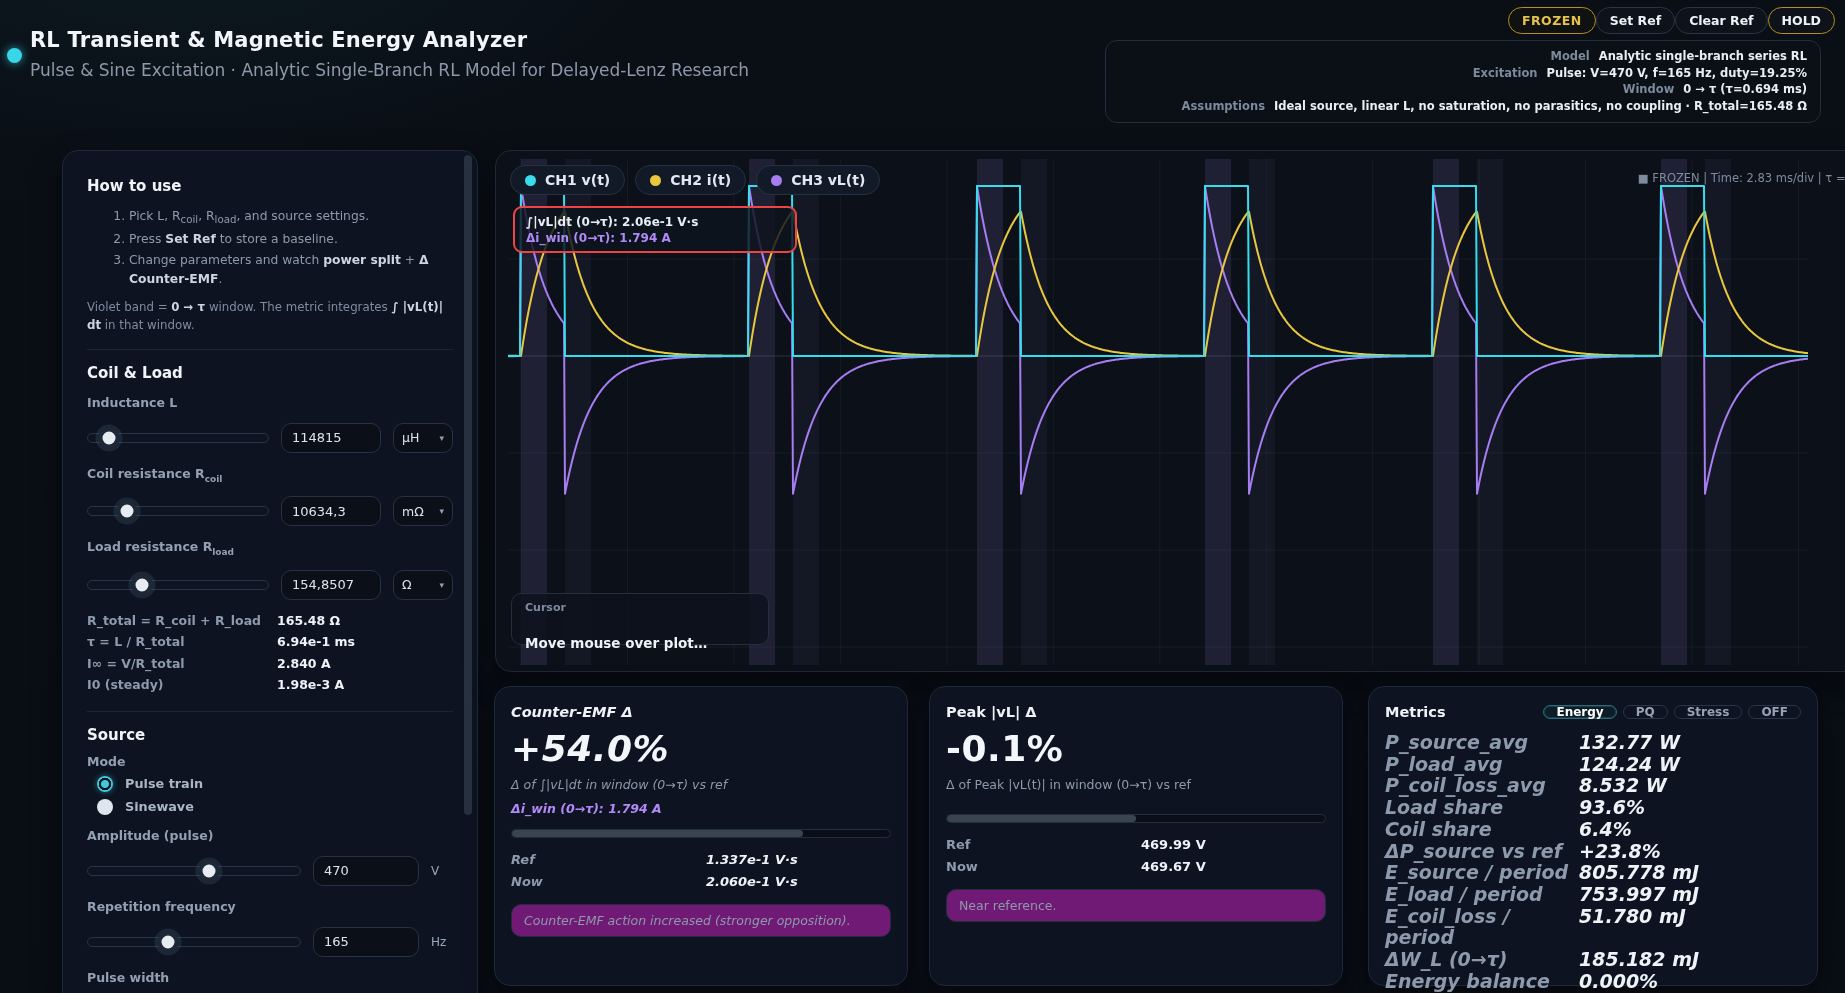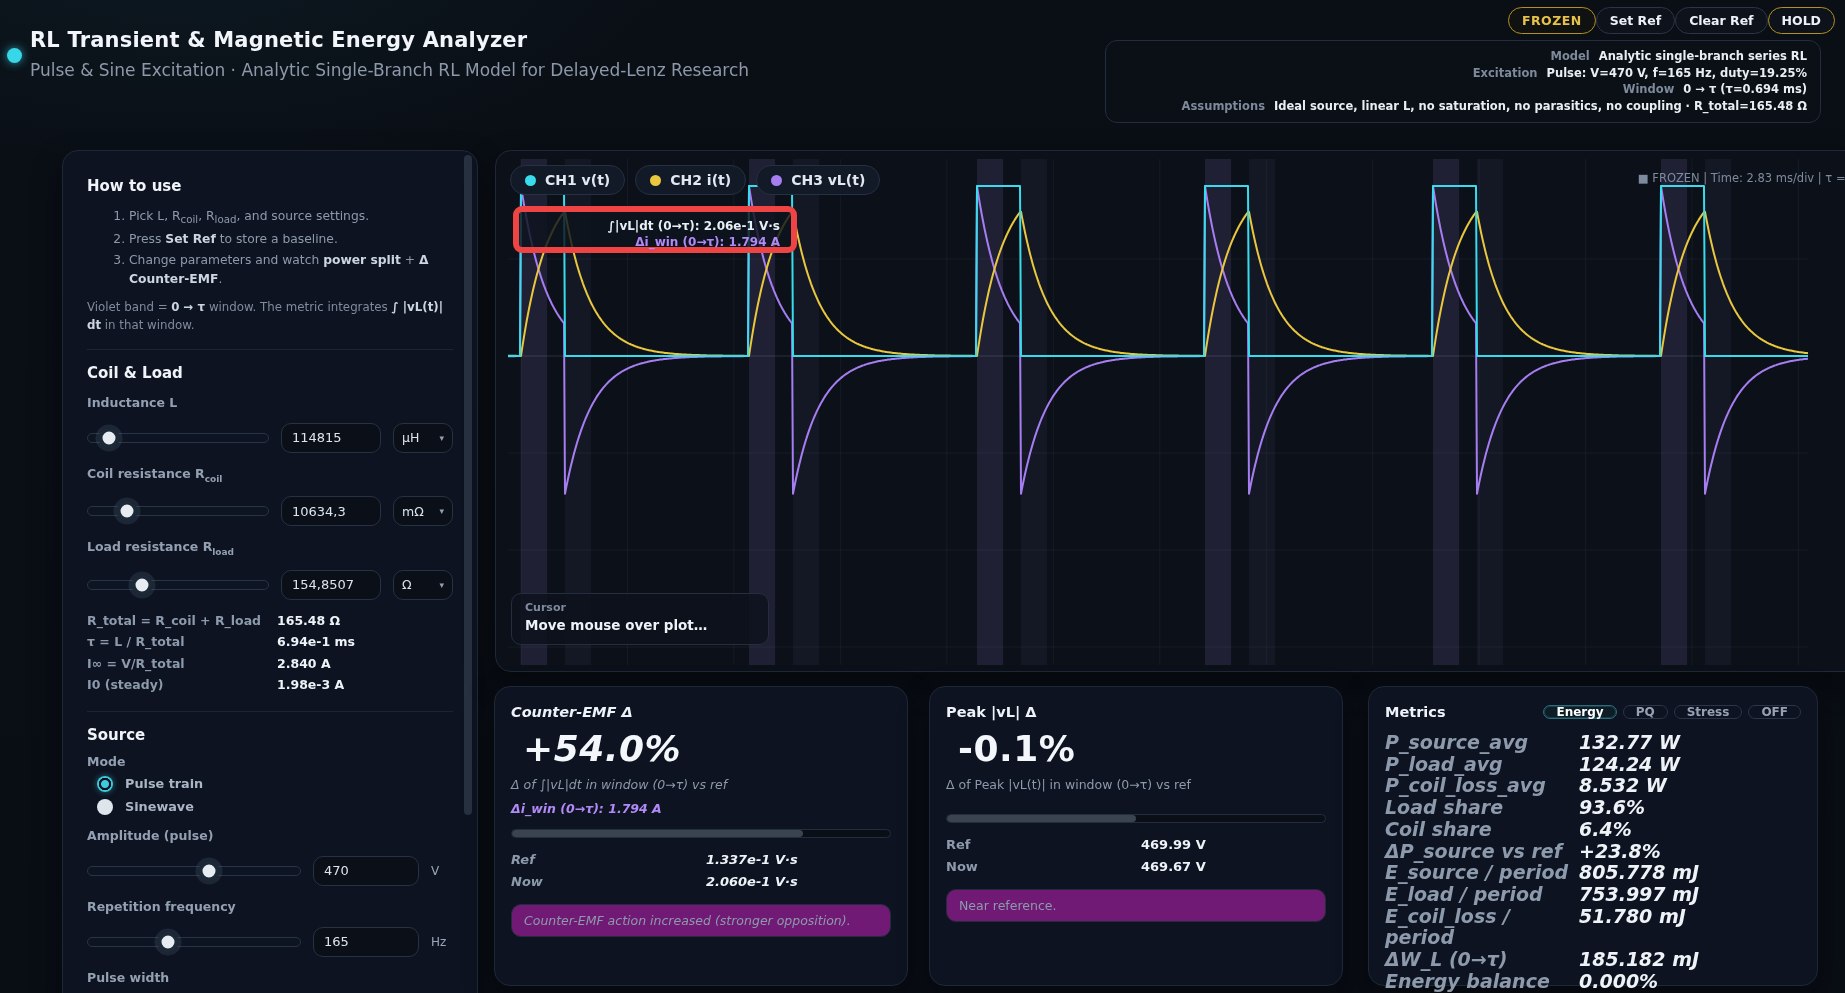--- a/index.html
+++ b/index.html
@@ -72,36 +72,36 @@
 
   
   #chart-card { left:495px; top:150px; width:1427px; height:522px; background:#0c1119; }
   .legend { position:absolute; left:14px; top:14px; display:flex; gap:10px; }
   .legend-pill { display:flex; align-items:center; gap:9px; height:30px; padding:0 14px; border-radius:16px;
                  background:#131a27; border:1px solid #253043; cursor:pointer; }
   .legend-dot { width:11px; height:11px; border-radius:50%; }
   .legend-label { font-size:14px; font-weight:bold; color:#e2e9f2; }
   .scope-status { position:absolute; top:20px; right:18px; font-size:11.5px; color:#7e8b9e; }
   #scope-svg-wrap { position:absolute; inset:0; border-radius:16px; overflow:hidden; }
-  .anno-box { position:absolute; left:17px; top:55px; width:284px; height:47px; border:6px solid #ef4444;
-              border-radius:9px; background:rgba(14,19,29,.82); padding:6px 11px;text-align:right; }
+  .anno-box { position:absolute; left:17px; top:55px; width:284px; height:47px; border:2px solid #ef4444;
+              border-radius:9px; background:rgba(14,19,29,.82); padding:6px 11px; }
   .anno-1 { font-size:12px; font-weight:bold; color:#e8eef5; line-height:16px; }
   .anno-2 { font-size:12px; font-weight:bold; color:#b18af7; line-height:16px; }
   .cursor-box { position:absolute; left:15px; top:442px; width:258px; height:52px; border:1px solid #242e3f;
                 border-radius:10px; background:rgba(13,18,27,.8); padding:7px 13px; }
   .cursor-label { font-size:11px; font-weight:bold; color:#7e8b9e; }
-  .cursor-text { font-size:13.5px; font-weight:bold; color:#eef3f8; margin-top:3px; }
+  .cursor-text { font-size:13.5px; font-weight:bold; color:#eef3f8; margin-top:21px; }
 
   
   .stat-card { padding:17px 16px; }
   #card-counter { left:494px; top:686px; width:414px; height:300px;font-style:italic; }
   #card-peak    { left:929px; top:686px; width:414px; height:300px; }
   #card-metrics { left:1368px; top:686px; width:450px; height:300px; }
   .card-title { font-size:14.5px; font-weight:bold; color:#eef3f9; }
-  .big-val { font-size:36px; font-weight:bold; color:#f3f7fc; margin-top:8px; letter-spacing:.5px;margin-left:12px; }
+  .big-val { font-size:36px; font-weight:bold; color:#f3f7fc; margin-top:8px; letter-spacing:.5px; }
   .sub { font-size:12.5px; color:#8d9aac; margin-top:8px; }
   .violet-line { font-size:12.5px; font-weight:bold; color:#b18af7; margin-top:9px; }
   .bar { height:9px; border-radius:999px; background:#0a0f17; border:1px solid #232d3d; overflow:hidden; margin-top:13px; }
   .bar-fill { height:100%; background:#3a4350; border-radius:999px; }
   .refnow { margin-top:11px; }
   .refnow .kv { grid-template-columns:195px 1fr; line-height:22px; font-size:13px; }
   .note-box { margin-top:11px; border:1px solid #222c3c; border-radius:10px; padding:8px 12px;
               font-size:12.5px; color:#8d9aab; background:#701a75; }
   .metrics-head { display:flex; align-items:center; justify-content:space-between; }
   .pills { display:flex; gap:6px; }

